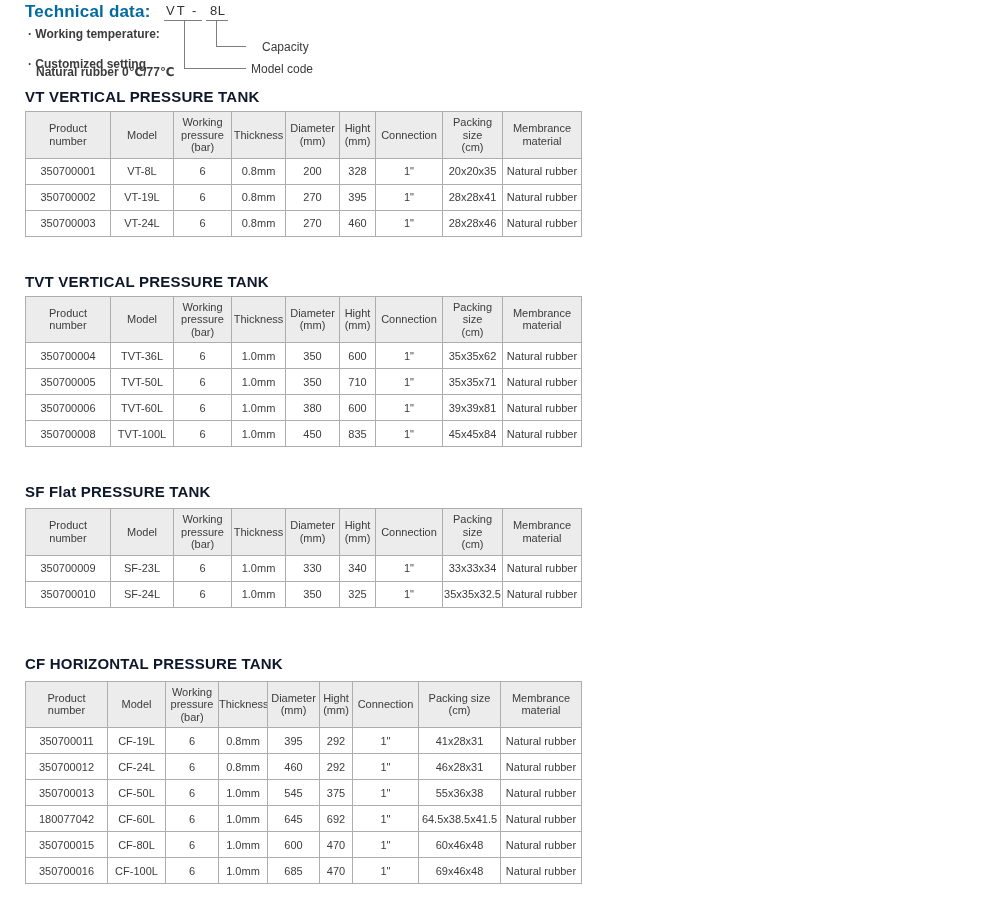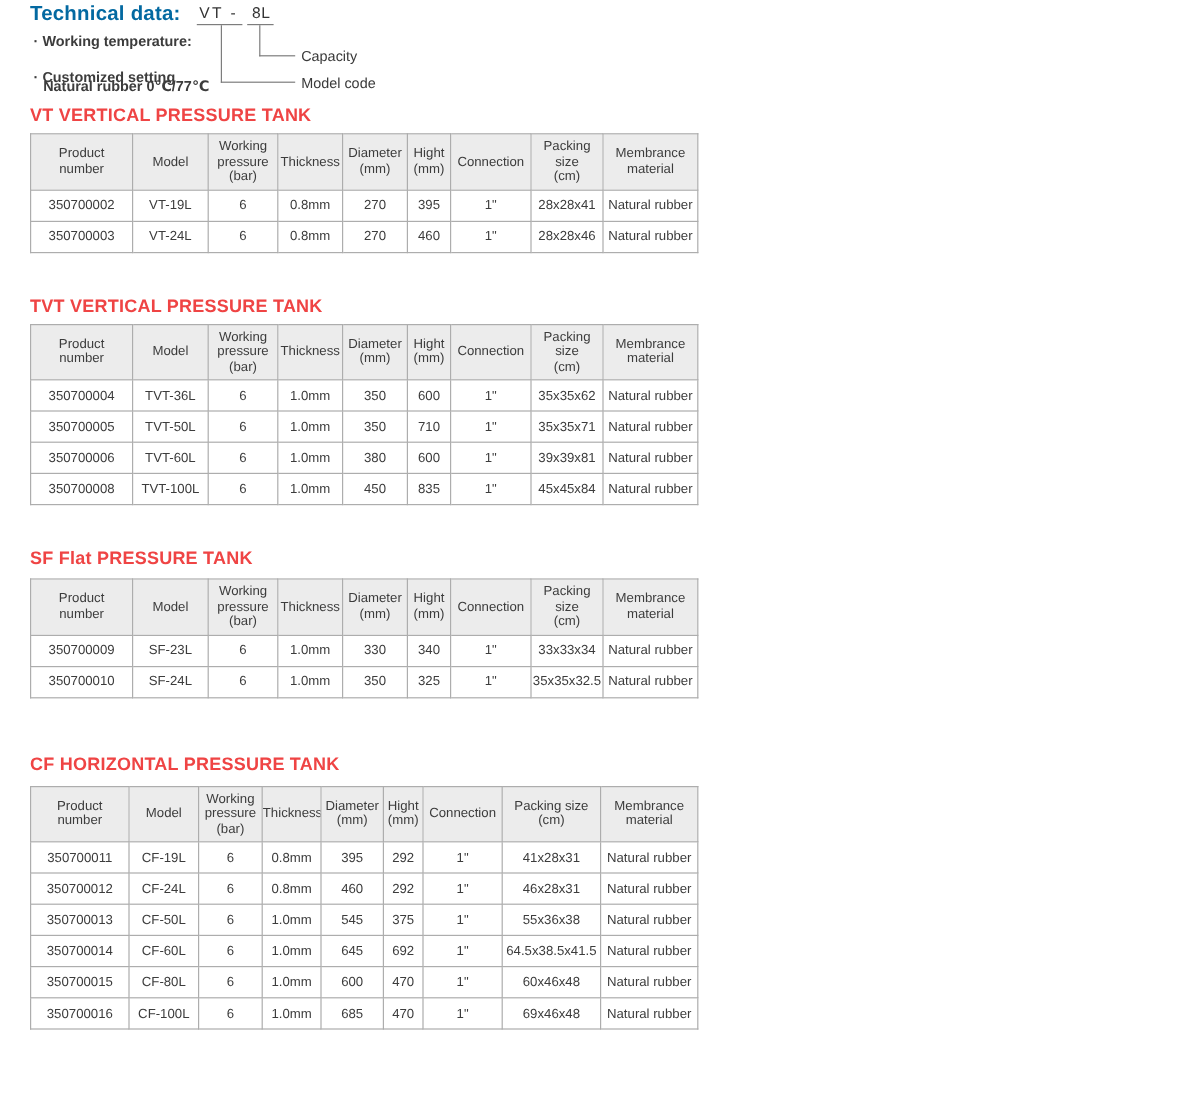--- a/index.html
+++ b/index.html
@@ -28,30 +28,30 @@
   .code-text{font-size:13px;color:#333;white-space:nowrap;}
   .code-vt{left:166px;top:3px;letter-spacing:2px;text-align:right;}
   .code-cap{left:210px;top:3px;letter-spacing:0.5px;}
   .uline{border-top:1px solid var(--line);height:0;}
   .u1{left:164px;top:20px;width:38px;}
   .u2{left:206px;top:20px;width:22px;}
   .lshape{border-left:1px solid var(--line);border-bottom:1px solid var(--line);}
   .l-cap{left:216px;top:21px;width:29px;height:25px;}
   .l-model{left:184px;top:21px;width:61px;height:47px;}
   .diagram-label{font-size:12px;color:#3a3a3a;white-space:nowrap;}
-  .lbl-cap{left:251px;top:40px;}
+  .lbl-cap{left:262px;top:40px;}
   .lbl-model{left:251px;top:62px;}
 
   
   #sections{position:absolute;left:25px;top:88px;width:556px;}
   .section{margin-top:36px;}
   .section:first-child{margin-top:0;}
   .section:last-child{margin-top:47px;}
   .section-title{
-    font-size:15px;font-weight:700;color:#ef4444;
+    font-size:15px;font-weight:700;color:#0f172a;
     margin:0 0 6px 0;letter-spacing:0.2px;
   }
   .section:nth-child(3) .section-title{margin-bottom:8px;}
   .section:last-child .section-title{margin-bottom:9px;}
 
   table.spec-table{border-collapse:collapse;table-layout:fixed;width:556px;}
   .spec-table th,.spec-table td{
     border:1px solid var(--border);
     text-align:center;vertical-align:middle;
     color:var(--text);font-size:11px;
@@ -123,20 +123,31 @@
 (mm)</th>
             <th>Connection</th>
             <th>Packing
 size
 (cm)</th>
             <th>Membrance
 material</th>
           </tr>
         </thead>
       <tbody>
+          <tr>
+            <td>350700001</td>
+            <td>VT-8L</td>
+            <td>6</td>
+            <td>0.8mm</td>
+            <td>200</td>
+            <td>328</td>
+            <td>1"</td>
+            <td>20x20x35</td>
+            <td>Natural rubber</td>
+          </tr>
           <tr>
             <td>350700002</td>
             <td>VT-19L</td>
             <td>6</td>
             <td>0.8mm</td>
             <td>270</td>
             <td>395</td>
             <td>1"</td>
             <td>28x28x41</td>
             <td>Natural rubber</td>
@@ -364,21 +375,21 @@
             <td>CF-50L</td>
             <td>6</td>
             <td>1.0mm</td>
             <td>545</td>
             <td>375</td>
             <td>1"</td>
             <td>55x36x38</td>
             <td>Natural rubber</td>
           </tr>
           <tr>
-            <td>350700014</td>
+            <td>180077042</td>
             <td>CF-60L</td>
             <td>6</td>
             <td>1.0mm</td>
             <td>645</td>
             <td>692</td>
             <td>1"</td>
             <td>64.5x38.5x41.5</td>
             <td>Natural rubber</td>
           </tr>
           <tr>

